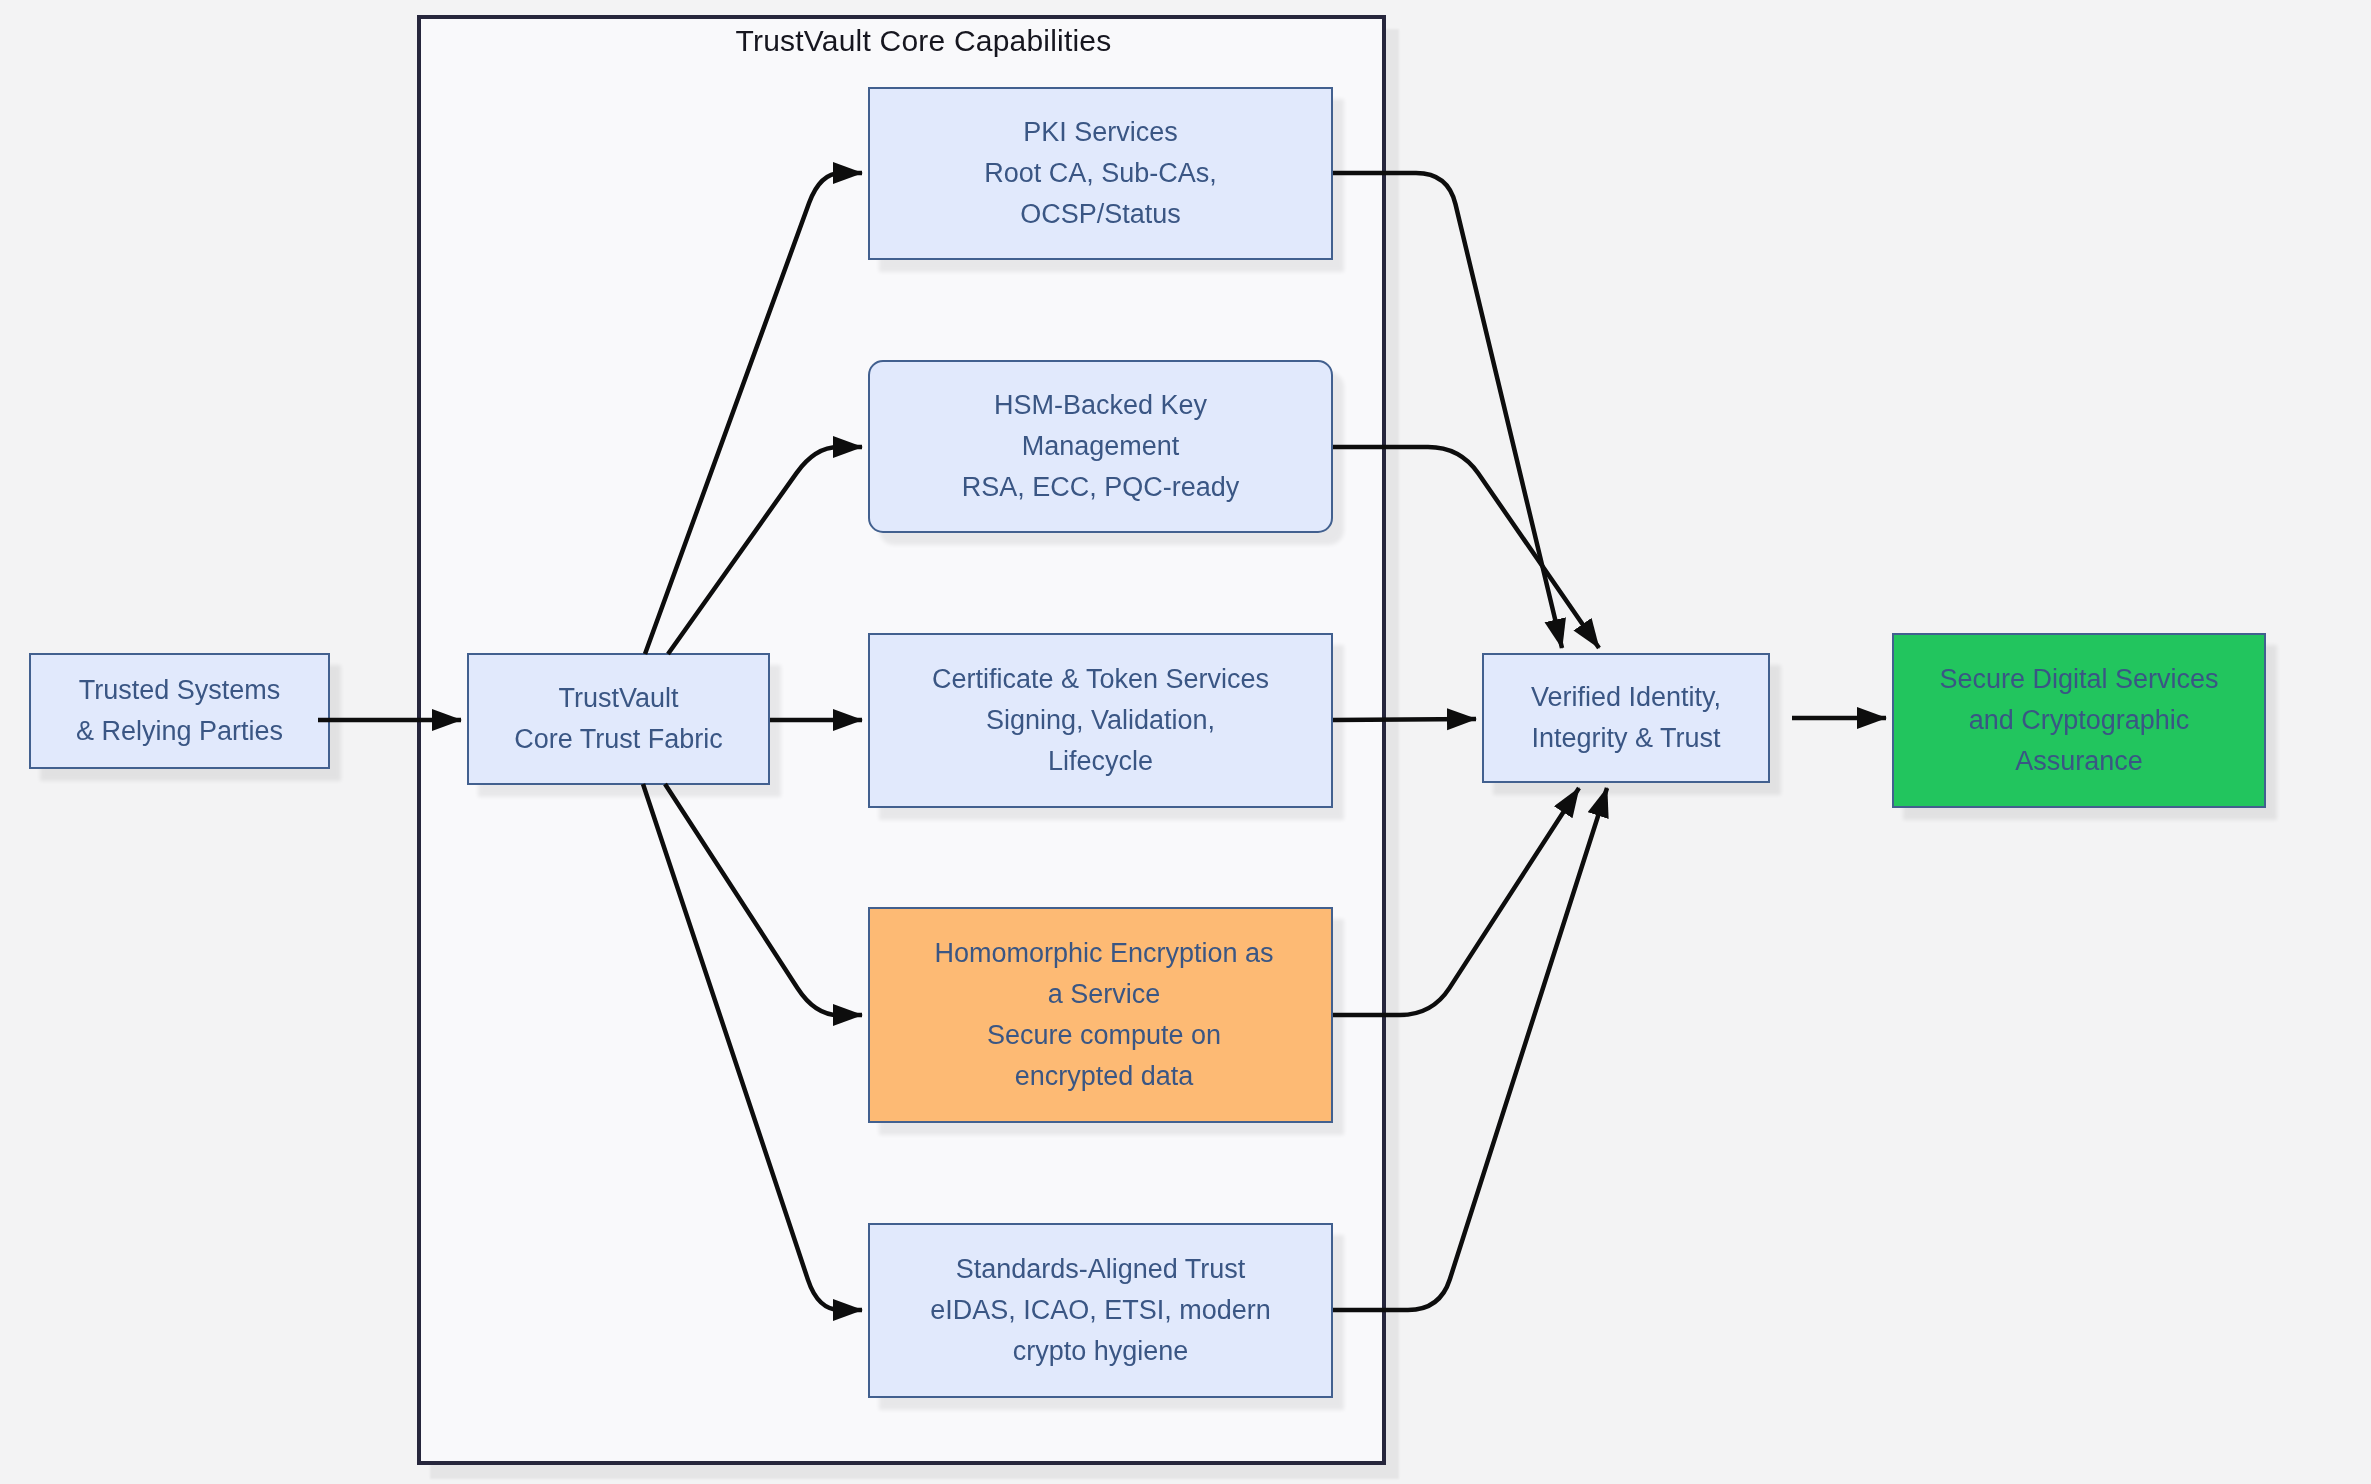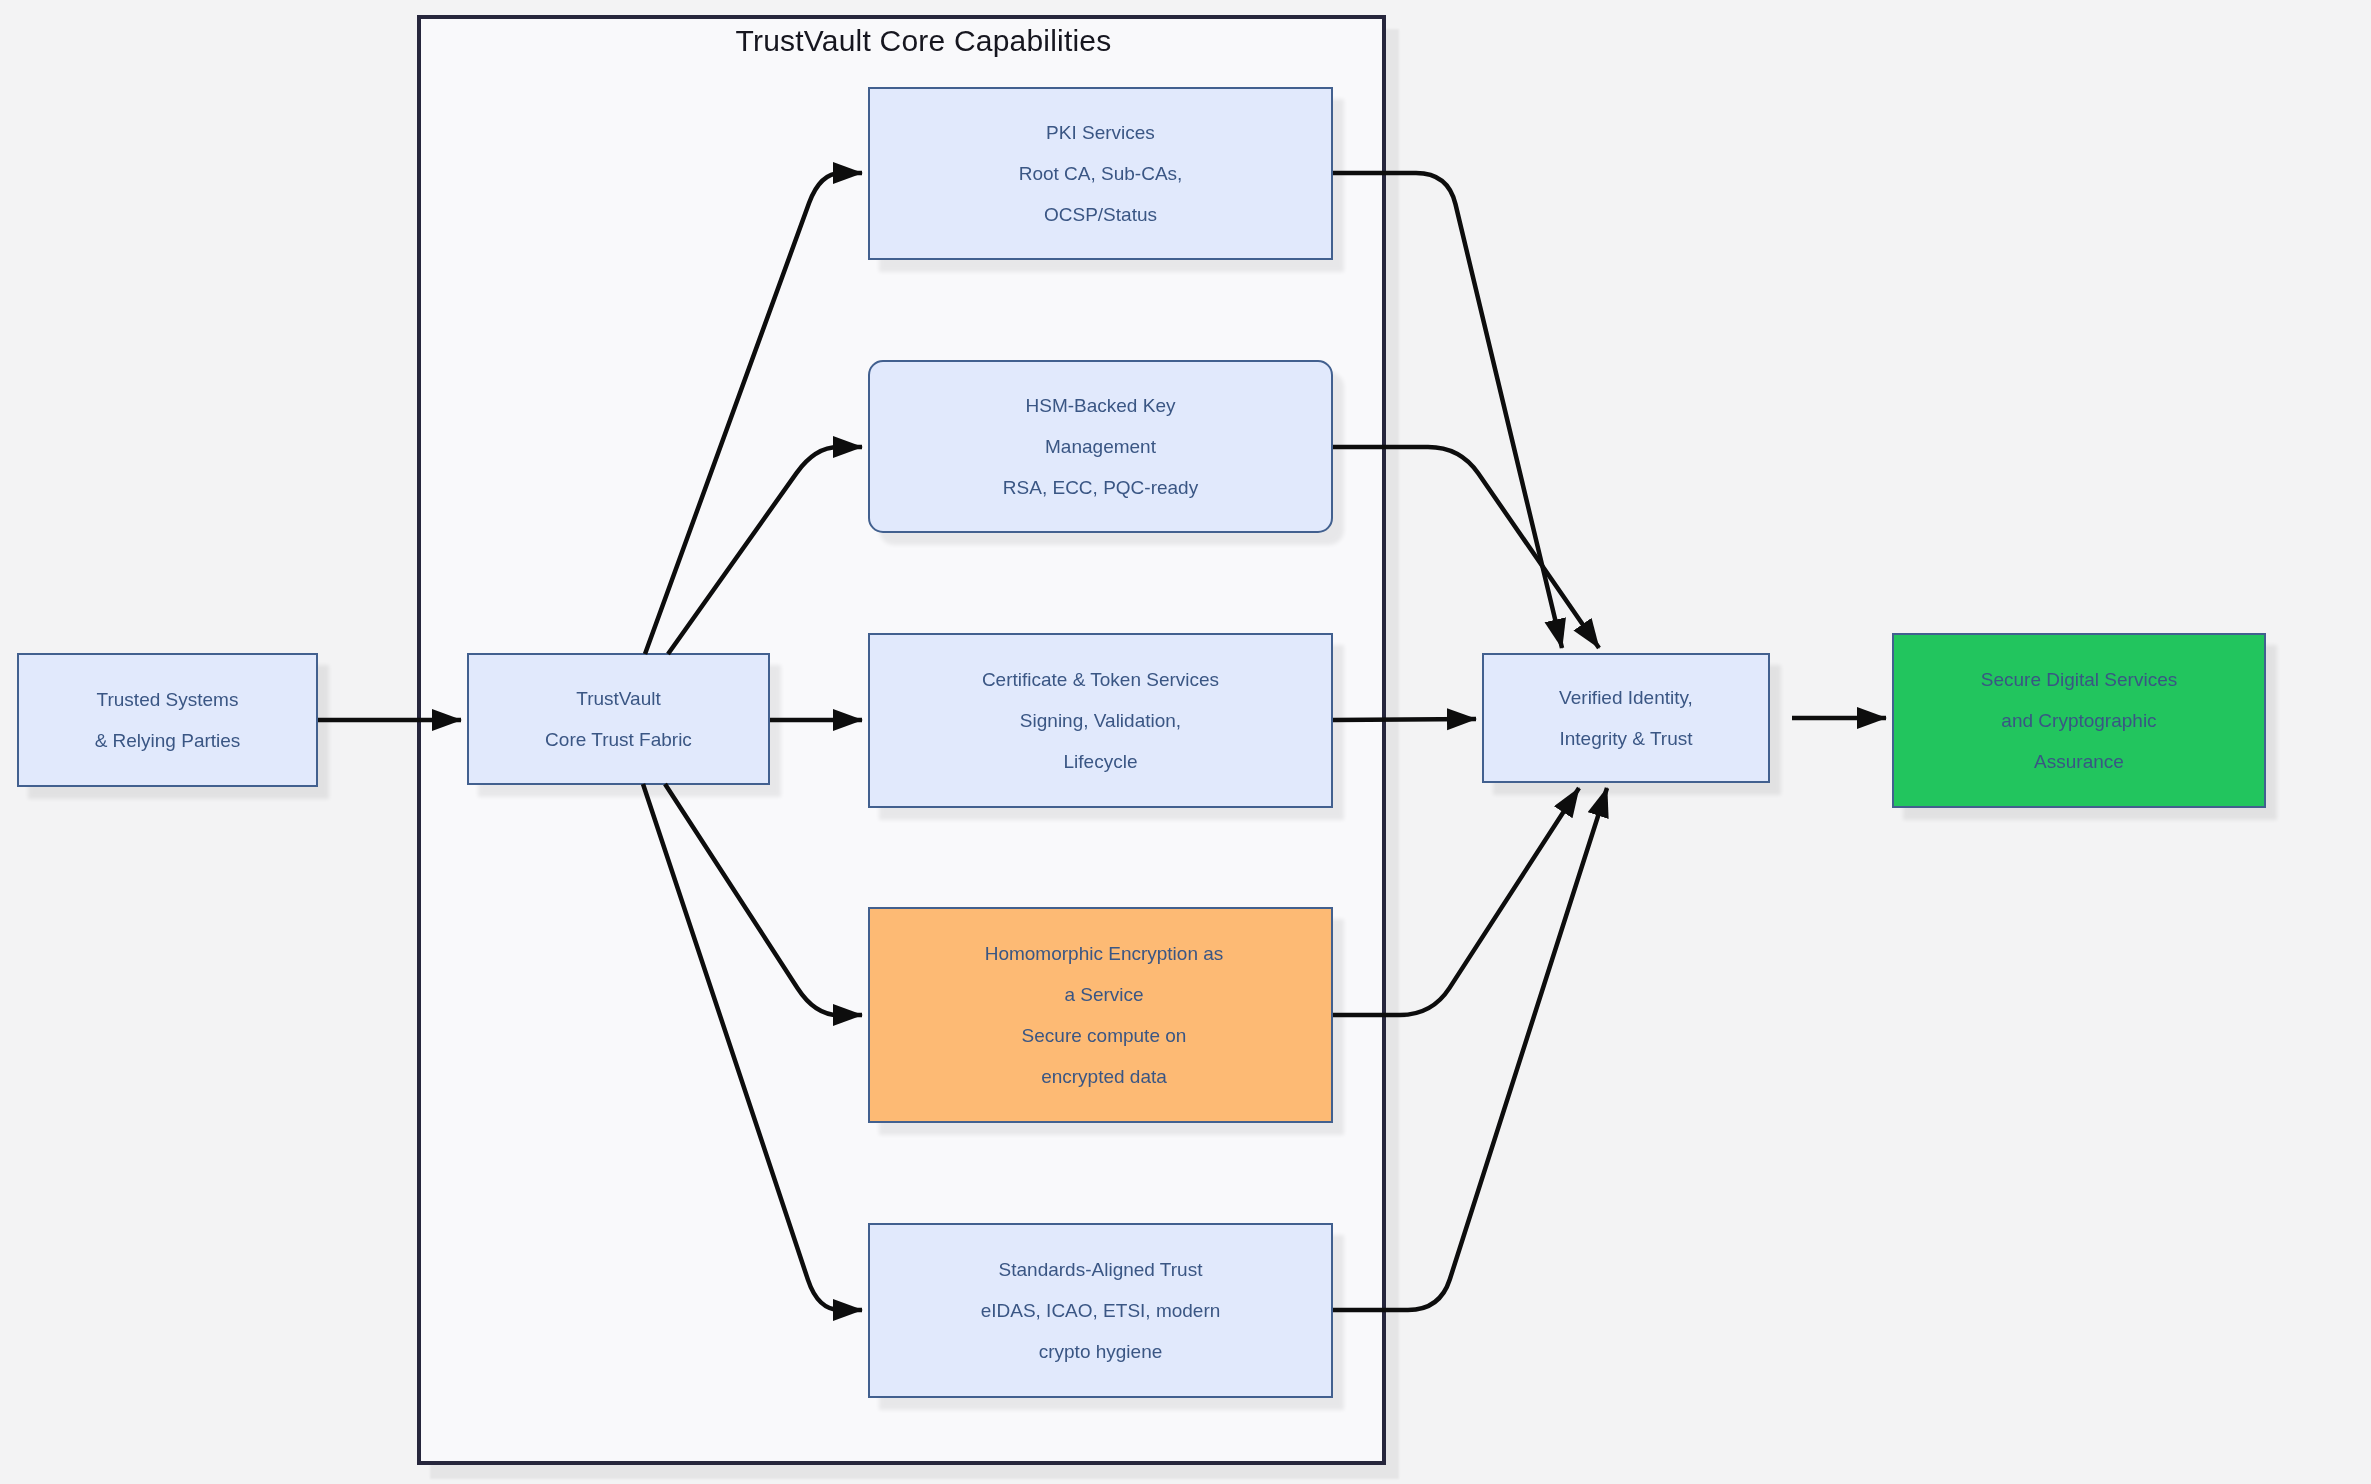--- a/index.html
+++ b/index.html
@@ -16,41 +16,41 @@
     z-index:1;
   }
   .cluster-title{
     text-align:center;font-size:30px;font-weight:500;color:#16161f;
     padding-top:5px;letter-spacing:0.2px;
   }
   .node{
     position:absolute;box-sizing:border-box;
     background:#e1e9fc;border:2px solid #42608f;color:#3a5684;
     display:flex;flex-direction:column;align-items:center;justify-content:center;
-    text-align:center;font-size:19px;line-height:41px;font-weight:500;
+    text-align:center;font-size:27px;line-height:41px;font-weight:500;
     box-shadow:11px 12px 4px rgba(0,0,0,0.07);
     z-index:2;
   }
   .node .line{display:block;white-space:nowrap;}
   svg.edges{
     position:absolute;left:0;top:0;z-index:4;pointer-events:none;
   }
   path.edge{fill:none;stroke:#0d0d0d;stroke-width:4.5px;stroke-linecap:butt;}
 </style>
 </head>
 <body style="background: rgb(243, 243, 244);">
 
 <div class="stage">
 
   <div class="cluster" style="background: rgb(249, 249, 251); border-color: rgb(38, 38, 60);">
     <div class="cluster-title" style="color: rgb(22, 22, 31); padding-left: 44px;">TrustVault Core Capabilities</div>
   </div>
 
   <div id="nodes">
-      <div class="node" style="left: 17px; top: 653px; width: 301px; height: 134px; background: rgb(225, 233, 252); border-color: rgb(66, 96, 143); color: rgb(58, 86, 132);">
+      <div class="node" style="left: 29px; top: 653px; width: 301px; height: 116px; background: rgb(225, 233, 252); border-color: rgb(66, 96, 143); color: rgb(58, 86, 132);">
         <span class="line">Trusted Systems</span>
         <span class="line">&amp; Relying Parties</span>
       </div>
       <div class="node" style="left: 467px; top: 653px; width: 303px; height: 132px; background: rgb(225, 233, 252); border-color: rgb(66, 96, 143); color: rgb(58, 86, 132);">
         <span class="line">TrustVault</span>
         <span class="line">Core Trust Fabric</span>
       </div>
       <div class="node" style="left: 868px; top: 87px; width: 465px; height: 173px; background: rgb(225, 233, 252); border-color: rgb(66, 96, 143); color: rgb(58, 86, 132);">
         <span class="line">PKI Services</span>
         <span class="line">Root CA, Sub-CAs,</span>

